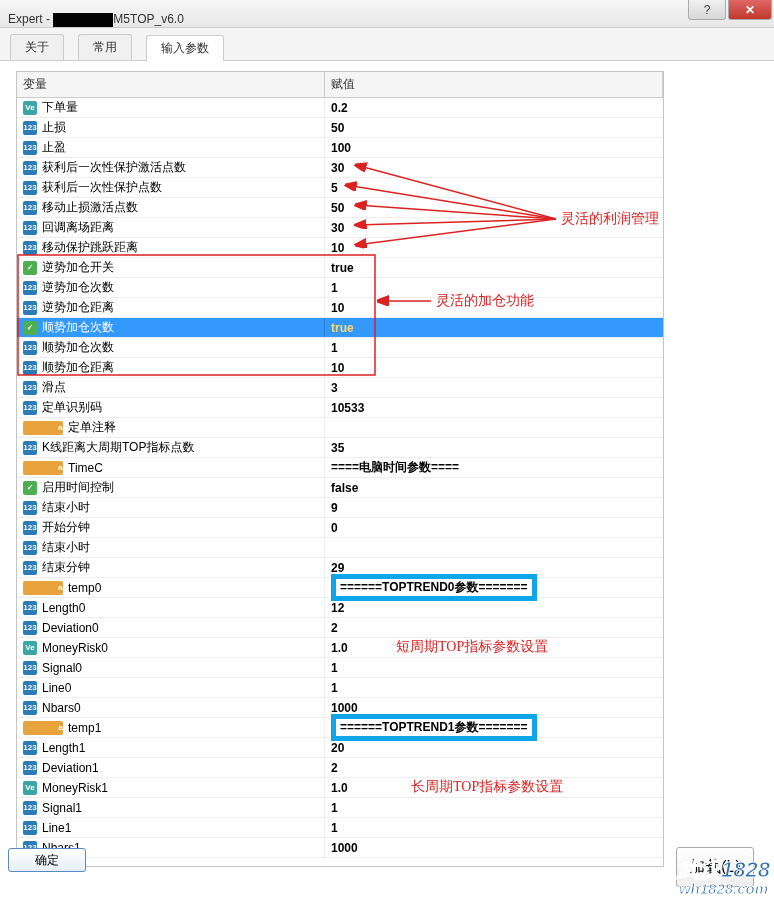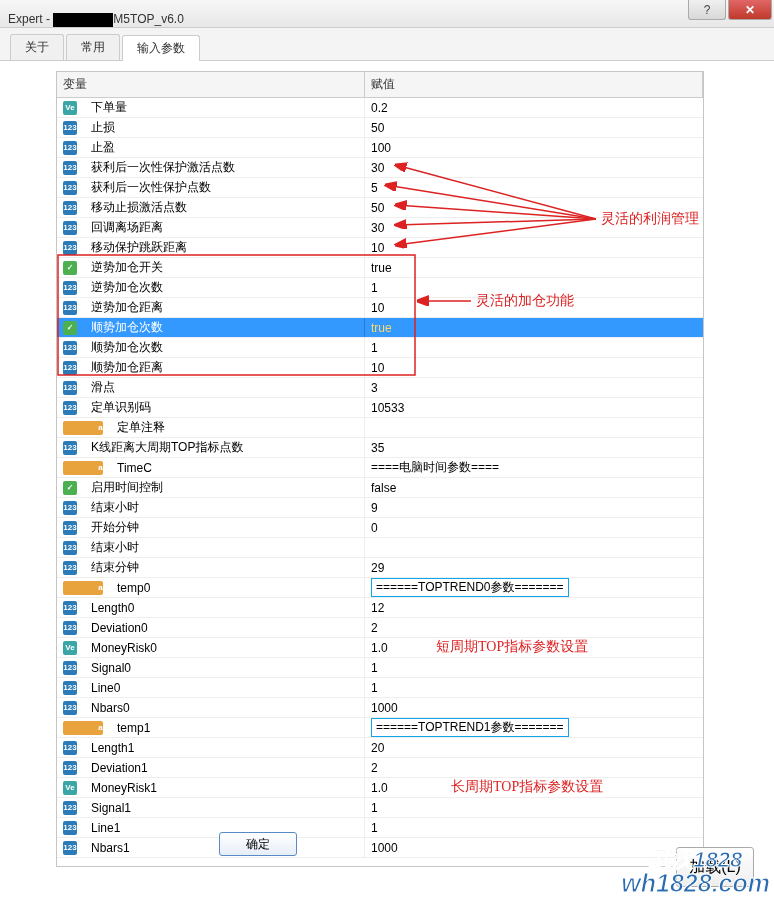--- a/index.html
+++ b/index.html
@@ -5,62 +5,62 @@
 * { box-sizing: border-box; margin: 0; padding: 0; font-family: "Microsoft YaHei", "SimSun", Arial, sans-serif; }
 body { width: 774px; height: 898px; background: #fff; position: relative; overflow: hidden; }
 
 .titlebar { height: 28px; background: linear-gradient(#f7f7f7,#e7e7e7); border-bottom: 1px solid #ccc; display: flex; align-items: flex-end; padding: 0 0 0 8px; position: relative; }
 .titlebar .title { font-size: 12px; color: #333; }
 .titlebar .redact { display:inline-block; width:60px; height:14px; background:#000; vertical-align:middle; }
 .titlebar .controls { position:absolute; right:2px; top:0; display:flex; }
 .titlebar .controls .btn { width:38px; height:20px; border:1px solid #aaa; border-top:none; border-radius:0 0 3px 3px; margin-left:2px; display:flex; align-items:center; justify-content:center; font-size:12px; background:linear-gradient(#f0f0f0,#d8d8d8); color:#444; }
 .titlebar .controls .btn.close { background:linear-gradient(#e06666,#c0392b); color:#fff; width:44px; font-weight:bold; }
 
-.tabs { display:flex; padding: 6px 6px 0 10px; border-bottom:1px solid #ccc; background:#f4f4f4; }
+.tabs { display:flex; padding: 6px 6px 0 10px; border-bottom:1px solid #ccc; background:#f4f4f4;gap:12px; }
 .tabs .tab { font-size:12px; padding:4px 14px; border:1px solid #ccc; border-bottom:none; margin-right:2px; background:#f0f0f0; border-radius:3px 3px 0 0; color:#333; }
 .tabs .tab.active { background:#fff; position:relative; top:1px; }
 
-.content { padding:10px 12px 10px 16px; position:relative; height:802px;margin-left:40px; }
+.content { padding:10px 12px 10px 16px; position:relative; height:802px; }
 .grid { border:1px solid #c5c5c5; width:648px; height:796px; overflow:hidden; }
 .grid-header { display:flex; background:#f5f5f5; border-bottom:1px solid #ccc; }
 .grid-header .col { font-size:12px; padding:4px 6px; border-right:1px solid #ccc; color:#333; }
 .col-var { width:308px; }
 .col-val { flex:1; }
 
 .rows { }
 .row { display:flex; height:20px; align-items:center; border-bottom:1px solid #eee; font-size:12px; position:relative; }
 .row.selected { background:#3399ff; color:#fff; }
 .row .cell { padding:0 6px; display:flex; align-items:center; height:100%; }
-.row .cell.var { width:308px; border-right:1px solid #eee; gap:14px; }
+.row .cell.var { width:308px; border-right:1px solid #eee; gap:5px; }
 .row.selected .cell.var { border-right-color:#2a7bcc; }
-.row .cell.val { flex:1; }
+.row .cell.val { flex:1;font-weight:bold; }
 .row.selected .cell.val { color:#ffd966; }
 
 .icon { width:14px; height:14px; border-radius:2px; display:inline-flex; align-items:center; justify-content:center; font-size:8px; font-weight:bold; color:#fff; flex-shrink:0; }
 .icon.int { background:#2b7bb9; }
 .icon.dbl { background:#3aa6a6; }
 .icon.bool{ background:#4caf50; }
 .icon.str { background:#e8a33d;padding-left:40px; }
 
 svg.annotations { position:absolute; left:16px; top:10px; width:648px; height:796px; pointer-events:none; z-index:5; }
 svg.annotations line, svg.annotations rect, svg.annotations path { stroke:#d22; stroke-width:1.5; fill:none; }
 svg.annotations .fillred { fill:#d22; }
 svg.annotations text { fill:#d22; font-size:14px; font-family:"SimSun","Microsoft YaHei"; }
 
 .side-buttons { position:absolute; right:20px; top:780px; width:78px; }
 .side-buttons button { width:78px; height:40px; font-size:16px; border:1px solid #aaa; background:linear-gradient(#fff,#eee); border-radius:3px; margin-top:6px; }
 
-.footer { position:absolute; left:0; bottom:36px; width:100%; height:36px; display:flex; align-items:center; justify-content:center; padding-right:180px; }
+.footer { position:absolute; left:0; bottom:20px; width:100%; height:36px; display:flex; align-items:center; justify-content:flex-start; padding-right:180px; }
 .footer button { width:78px; height:24px; font-size:12px; border:1px solid #5a8ac6; background:linear-gradient(#fff,#e6eef9); border-radius:3px; margin-left:8px; }
 
 .watermark { position:absolute; right:4px; bottom:2px; text-align:center; font-weight:bold; font-style:italic; line-height:1; z-index:20; }
 .watermark .l1 { font-size:22px; color:#2b6cb0; -webkit-text-stroke:1px #fff; }
-.watermark .l2 { font-size:25px; color:#2b6cb0; -webkit-text-stroke:1px #fff; }
-
-.valbox { border:1px solid #0ea5e9; padding:0 4px; display:inline-block; }
+.watermark .l2 { font-size:15px; color:#2b6cb0; -webkit-text-stroke:1px #fff; }
+
+.valbox { border:5px solid #0ea5e9; padding:0 4px; display:inline-block; }
 </style>
 </head>
 <body>
 
 <div class="titlebar">
   <span class="title">
     <span>Expert - </span><span class="redact"></span><span>M5TOP_v6.0</span>
   </span>
   <div class="controls">
     <div class="btn">?</div>

